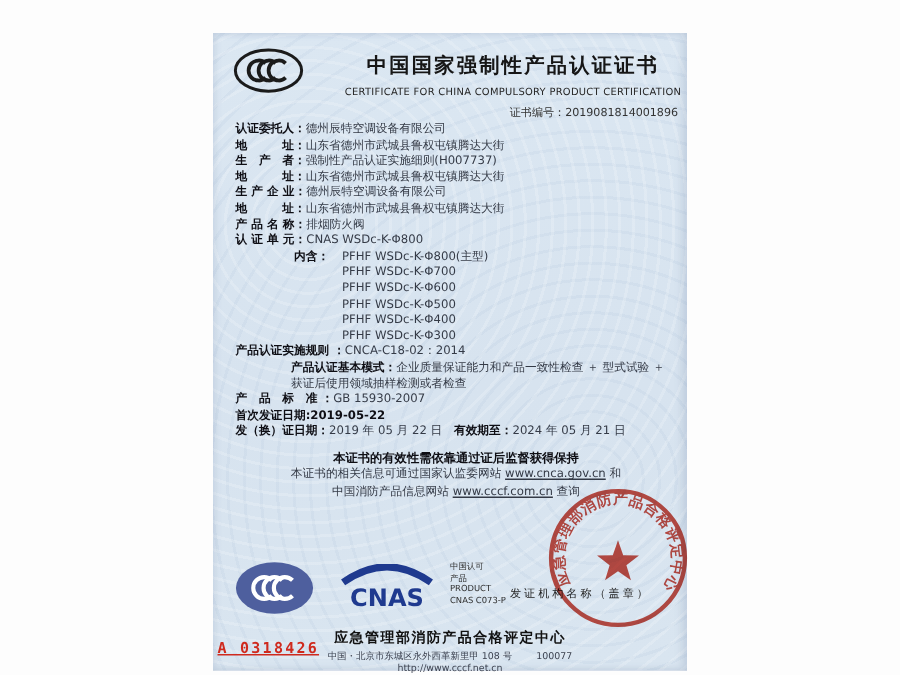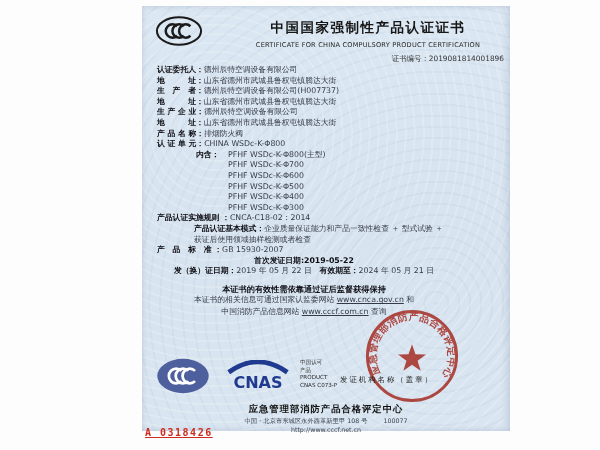--- a/index.html
+++ b/index.html
@@ -6,21 +6,21 @@
   html,body { width:600px; height:450px; }
   body {
     font-family:"DejaVu Sans", sans-serif;
     background:#ffffff;
     position:relative;
     overflow:hidden;
   }
   .page { position:absolute; inset:0; background:#fdfdfd; }
 
   .cert {
-    position:absolute; left:142px; top:6px; width:368px; height:425px;
+    position:absolute; left:142px; top:22px; width:316px; height:425px;
     background:
       repeating-radial-gradient(circle at 20% 30%, rgba(255,255,255,.18) 0 2px, rgba(0,0,0,0) 2px 9px),
       repeating-radial-gradient(circle at 80% 70%, rgba(120,150,190,.07) 0 2px, rgba(0,0,0,0) 2px 11px),
       linear-gradient(180deg, #dbe7f2 0%, #d7e3ef 55%, #d9e5f0 100%);
     box-shadow: inset -3px 0 6px rgba(90,110,150,.18), inset 2px 0 4px rgba(90,110,150,.10);
     color:#2e3440;
   }
 
   
   .ccc-outline { position:absolute; left:12px; top:8px; width:50px; height:34px; }
@@ -32,21 +32,21 @@
   
   .body { position:absolute; left:15px; top:59px; width:294px; font-size:7.8px; line-height:10.6px; }
   .frow { display:flex; }
   .flabel { font-weight:bold; color:#0e0e14; white-space:pre; }
   .fvalue { color:#343a46; white-space:pre; }
   .models { position:relative; padding-left:71px; }
   .models-label { position:absolute; left:39px; top:0; font-weight:bold; color:#0e0e14; }
   .model-item { color:#343a46; }
   .para { color:#343a46;margin-left:37px; }
   .para .b { font-weight:bold; color:#0e0e14; }
-  .center { text-align:center; }
+  .center { }
   .first-issue { font-weight:bold; color:#0e0e14; }
   .notices { margin-top:7px; text-align:center; }
   .notice1 { font-weight:bold; font-size:8.2px; color:#0e0e14; }
   .noticeline { margin-top:1px; color:#343a46; }
   .link { text-decoration:underline; color:#343a46; }
 
   
   .ccc-solid { position:absolute; left:13px; top:352px; width:56px; height:36px; }
   .cnas-logo { position:absolute; left:82px; top:354px; width:68px; height:34px; }
   .cnas-desc { position:absolute; left:158px; top:353px; font-size:5.6px; line-height:7.6px; color:#2c2c2c; }
@@ -93,41 +93,41 @@
       <div class="frow">
         <span class="flabel">认证委托人：</span>
         <span class="fvalue">德州辰特空调设备有限公司</span>
       </div>
       <div class="frow">
         <span class="flabel">地　　　址：</span>
         <span class="fvalue">山东省德州市武城县鲁权屯镇腾达大街</span>
       </div>
       <div class="frow">
         <span class="flabel">生　产　者：</span>
-        <span class="fvalue">德州辰特空调设备有限公司(H007737)</span>
+        <span class="fvalue">强制性产品认证实施细则(H007737)</span>
       </div>
       <div class="frow">
         <span class="flabel">地　　　址：</span>
         <span class="fvalue">山东省德州市武城县鲁权屯镇腾达大街</span>
       </div>
       <div class="frow">
         <span class="flabel">生 产 企 业：</span>
         <span class="fvalue">德州辰特空调设备有限公司</span>
       </div>
       <div class="frow">
         <span class="flabel">地　　　址：</span>
         <span class="fvalue">山东省德州市武城县鲁权屯镇腾达大街</span>
       </div>
       <div class="frow">
         <span class="flabel">产 品 名 称：</span>
         <span class="fvalue">排烟防火阀</span>
       </div>
       <div class="frow">
         <span class="flabel">认 证 单 元：</span>
-        <span class="fvalue">CHINA WSDc-K-Φ800</span>
+        <span class="fvalue">CNAS WSDc-K-Φ800</span>
       </div>
 
       <div class="models">
         <span class="models-label">内含：</span>
         <div class="model-item">PFHF WSDc-K-Φ800(主型)</div>
         <div class="model-item">PFHF WSDc-K-Φ700</div>
         <div class="model-item">PFHF WSDc-K-Φ600</div>
         <div class="model-item">PFHF WSDc-K-Φ500</div>
         <div class="model-item">PFHF WSDc-K-Φ400</div>
         <div class="model-item">PFHF WSDc-K-Φ300</div>

